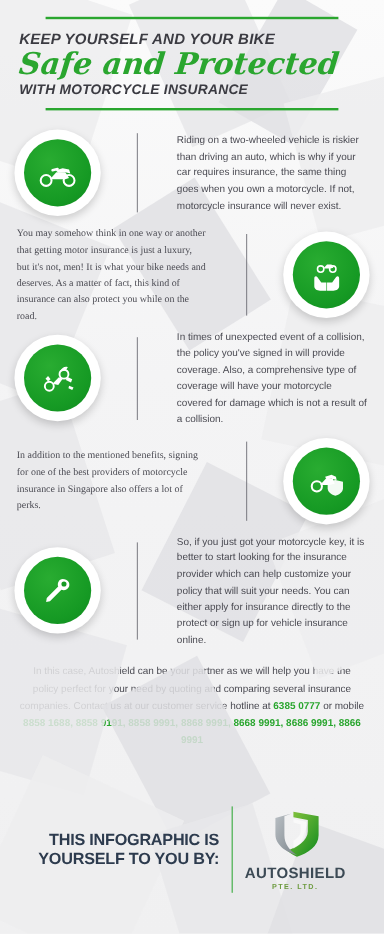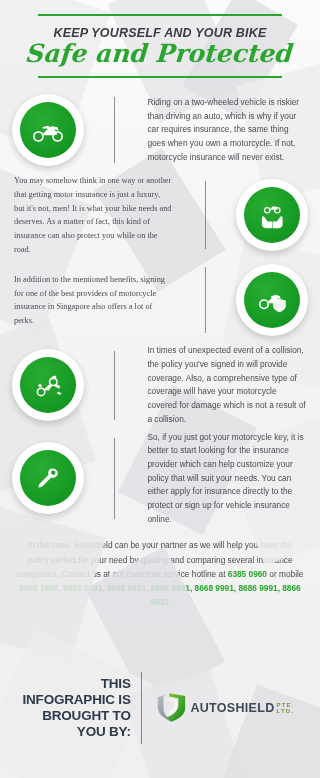--- a/index.html
+++ b/index.html
@@ -17,21 +17,21 @@
       linear-gradient(180deg,#fbfbfb 0%, #f4f4f5 40%, #f0f0f1 100%);
     overflow:hidden;
   }
   
   .bg { position:absolute; inset:0; pointer-events:none; }
   .poly { position:absolute; background:#e8e8ea; opacity:.85; }
   .poly.lt { background:#ededee; }
   .poly.dk { background:#e1e1e4; }
 
   
-  .header { position:relative; padding:14px 16px 10px; text-align:center; }
+  .header { position:relative; padding:14px 16px 10px; }
   .rule { height:2px; background:#2aa62f; margin:0 22px; }
   .rule.top { margin-bottom:10px; }
   .rule.bot { margin-top:9px; }
   .h-line1, .h-line3 {
     font-size:12.5px; font-weight:bold; font-style:italic;
     letter-spacing:.2px; color:#3b3b42;
   }
   .h-line3 { font-size:11.5px; }
   .h-script {
     font-family:"DejaVu Serif", serif;
@@ -101,21 +101,21 @@
     display:flex; align-items:center; justify-content:center;
     gap:10px;
     padding:0 14px 22px;
   }
   .foot-text {
     font-size:13.5px; font-weight:bold;
     line-height:1.18; color:#2d3b4e;
     text-align:right; letter-spacing:-.2px;
   }
   .foot-div { width:1.4px; height:72px; background:#2aa62f; opacity:.85; }
-  .logo { display:flex; flex-direction:row; align-items:center; gap:2px; }
+  .logo { display:flex; flex-direction:column; align-items:center; gap:2px; }
   .logo svg.mark { width:48px; height:46px; display:block; }
   .logo-word {
     font-size:12.5px; font-weight:bold; color:#3c4a55;
     letter-spacing:.3px;
   }
   .logo-sub {
     font-size:6px; font-weight:bold; color:#6d9b3f; letter-spacing:1.2px;
   }
 </style>
 </head>
@@ -138,20 +138,21 @@
     <div class="poly dk" style="left:110px;top:560px;width:90px;height:130px;transform:rotate(-28deg);"></div>
     <div class="poly lt" style="left:0px;top:650px;width:130px;height:140px;transform:rotate(25deg);"></div>
     <div class="poly" style="left:140px;top:680px;width:90px;height:120px;transform:rotate(-17deg);"></div>
     <div class="poly dk" style="left:235px;top:700px;width:110px;height:110px;transform:rotate(20deg);"></div>
   </div>
 
   <div class="header">
     <div class="rule top"></div>
     <div class="h-line1">KEEP YOURSELF AND YOUR BIKE</div>
     <div class="h-script">Safe and Protected</div>
+    <div class="h-line3">WITH MOTORCYCLE INSURANCE</div>
     <div class="rule bot"></div>
   </div>
 
   <div class="block">
     <div class="badge">
       <div class="badge-inner">
         <svg viewBox="0 0 64 64">
           <g fill="#ffffff">
             <circle cx="14" cy="44" r="8.5" fill="none" stroke="#fff" stroke-width="3.2"></circle>
             <circle cx="50" cy="44" r="8.5" fill="none" stroke="#fff" stroke-width="3.2"></circle>
@@ -175,37 +176,20 @@
             <circle cx="42" cy="23" r="5" fill="none" stroke="#fff" stroke-width="2.4"></circle>
             <path d="M27 22 L33 16 L40 16 L43 21 L38 22 L31 22 Z"></path>
             <path d="M18 36 C16 33 13 34 13 38 L13 50 C13 54 17 57 22 57 L32 57 L32 44 L24 44 Z"></path>
             <path d="M47 36 C49 33 52 34 52 38 L52 50 C52 54 48 57 43 57 L33 57 L33 44 L41 44 Z"></path>
           </g>
         </svg>
       </div>
     </div>
     <div class="divider"></div>
     <div class="copy">You may somehow think in one way or another that getting motor insurance is just a luxury, but it's not, men! It is what your bike needs and deserves. As a matter of fact, this kind of insurance can also protect you while on the road.</div>
-  </div>
-
-  <div class="block rev">
-    <div class="badge">
-      <div class="badge-inner">
-        <svg viewBox="0 0 64 64">
-          <g fill="#ffffff">
-            <circle cx="17" cy="40" r="8" fill="none" stroke="#fff" stroke-width="3.2"></circle>
-            <path d="M22 38 L31 28 L42 28 L45 36 L36 38 Z"></path>
-            <path d="M30 25 L40 22 L47 25 L48 30 L40 28 L32 29 Z"></path>
-            <path d="M46 30 L58 33 L58 43 C58 49 52 53 46 55 C40 53 34 49 34 43 L34 33 Z" fill="#ffffff" opacity=".95"></path>
-          </g>
-        </svg>
-      </div>
-    </div>
-    <div class="divider"></div>
-    <div class="copy">In addition to the mentioned benefits, signing for one of the best providers of motorcycle insurance in Singapore also offers a lot of perks.</div>
   </div>
 
   <div class="block">
     <div class="badge">
       <div class="badge-inner">
         <svg viewBox="0 0 64 64">
           <g fill="#ffffff">
             <circle cx="19" cy="45" r="7" fill="none" stroke="#fff" stroke-width="3"></circle>
             <circle cx="42" cy="26" r="7" fill="none" stroke="#fff" stroke-width="3"></circle>
             <path d="M24 41 L34 31 L40 33 L33 43 Z"></path>
@@ -214,43 +198,60 @@
             <path d="M13 33 L17 29 L21 34 L17 37 Z"></path>
             <path d="M50 44 L57 47 L55 51 L49 48 Z"></path>
           </g>
         </svg>
       </div>
     </div>
     <div class="divider"></div>
     <div class="copy">In times of unexpected event of a collision, the policy you've signed in will provide coverage. Also, a comprehensive type of coverage will have your motorcycle covered for damage which is not a result of a collision.</div>
   </div>
 
+  <div class="block rev">
+    <div class="badge">
+      <div class="badge-inner">
+        <svg viewBox="0 0 64 64">
+          <g fill="#ffffff">
+            <circle cx="17" cy="40" r="8" fill="none" stroke="#fff" stroke-width="3.2"></circle>
+            <path d="M22 38 L31 28 L42 28 L45 36 L36 38 Z"></path>
+            <path d="M30 25 L40 22 L47 25 L48 30 L40 28 L32 29 Z"></path>
+            <path d="M46 30 L58 33 L58 43 C58 49 52 53 46 55 C40 53 34 49 34 43 L34 33 Z" fill="#ffffff" opacity=".95"></path>
+          </g>
+        </svg>
+      </div>
+    </div>
+    <div class="divider"></div>
+    <div class="copy">In addition to the mentioned benefits, signing for one of the best providers of motorcycle insurance in Singapore also offers a lot of perks.</div>
+  </div>
+
   <div class="block">
     <div class="badge">
       <div class="badge-inner">
         <svg viewBox="0 0 64 64">
           <g fill="#ffffff">
             <path d="M40 14 C48 14 52 20 50 26 C48 31 42 33 38 31 L20 49 L14 50 L15 44 L33 26 C31 21 34 14 40 14 Z"></path>
             <circle cx="42" cy="22" r="4" fill="#169a24"></circle>
           </g>
         </svg>
       </div>
     </div>
     <div class="divider"></div>
     <div class="copy">So, if you just got your motorcycle key, it is better to start looking for the insurance provider which can help customize your policy that will suit your needs. You can either apply for insurance directly to the protect or sign up for vehicle insurance online.</div>
   </div>
 
   <div class="contact">
-    <span>In this case, Autoshield can be your partner as we will help you have the policy perfect for your need by quoting and comparing several insurance companies. Contact us at our customer service hotline at </span><span class="num">6385 0960</span><span> or mobile </span><span class="num">8858 1688, 8858 9191, 8858 9991, 8868 9991, 8668 9991, 8686 9991, 8866 9991</span>
+    <span>In this case, Autoshield can be your partner as we will help you have the policy perfect for your need by quoting and comparing several insurance companies. Contact us at our customer service hotline at </span><span class="num">6385 0777</span><span> or mobile </span><span class="num">8858 1688, 8858 9191, 8858 9991, 8868 9991, 8668 9991, 8686 9991, 8866 9991</span>
   </div>
 
   <div class="footer">
     <div class="foot-text">
       <div>THIS INFOGRAPHIC IS</div>
-      <div>BROUGHT TO YOU BY:</div>
+      <div>YOURSELF TO YOU BY:</div>
     </div>
     <div class="foot-div"></div>
     <div class="logo">
       <svg class="mark" viewBox="0 0 64 60">
         <defs>
           <linearGradient id="gA" x1="0" y1="0" x2="1" y2="1">
             <stop offset="0%" stop-color="#8cc63f"></stop>
             <stop offset="100%" stop-color="#0f8a1e"></stop>
           </linearGradient>
           <linearGradient id="gB" x1="0" y1="0" x2="1" y2="1">

